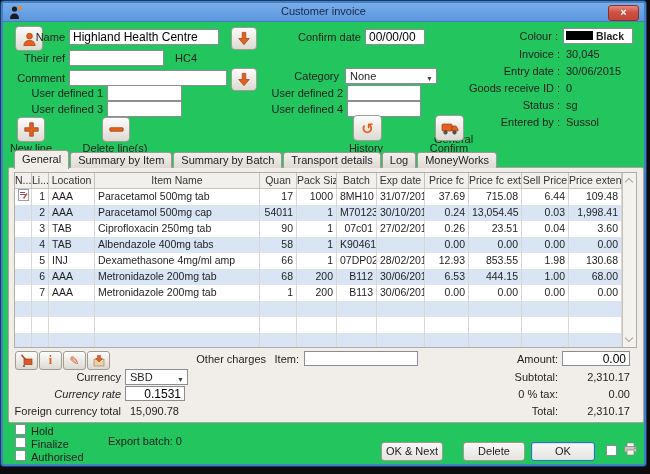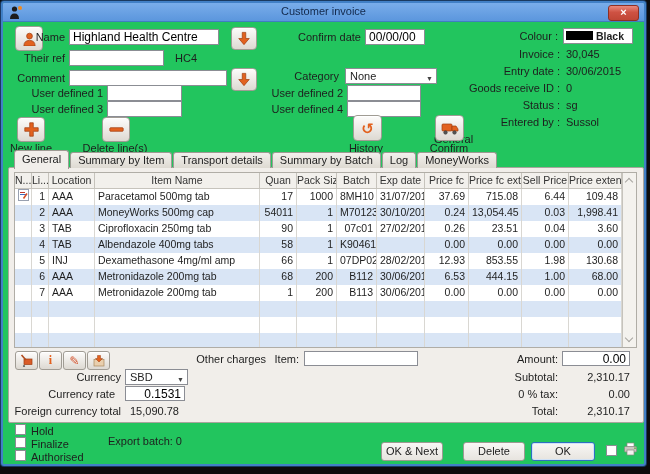--- a/index.html
+++ b/index.html
@@ -194,22 +194,22 @@
         <path d="M11 4 h4 l2 3 v2 h-6 z" fill="#e2611f" stroke="#9e3c0f" stroke-width="0.7"></path>
         <circle cx="4.5" cy="10.5" r="1.8" fill="#555" stroke="#333" stroke-width="0.5"></circle>
         <circle cx="13.5" cy="10.5" r="1.8" fill="#555" stroke="#333" stroke-width="0.5"></circle>
       </svg>
     </div>
     <div class="btnlabel" style="left:418px;top:120px;width:56px;">Confirm</div>
 
     <div class="tabbar">
         <div class="tab active">General</div>
         <div class="tab">Summary by Item</div>
+        <div class="tab">Summary by Batch</div>
         <div class="tab">Transport details</div>
-        <div class="tab">Summary by Batch</div>
         <div class="tab">Log</div>
         <div class="tab">MoneyWorks</div>
       </div>
     <div class="panel"></div>
 
     <div class="tbl">
       <div class="tcols">
         <div class="thead">
             <div class="th" style="width: 17px;">N...</div>
             <div class="th" style="width: 17px;">Li...</div>
@@ -241,21 +241,21 @@
               <div class="td" style="width: 48px; text-align: left;">31/07/201</div>
               <div class="td" style="width: 44px; text-align: right;">37.69</div>
               <div class="td" style="width: 53px; text-align: right;">715.08</div>
               <div class="td" style="width: 47px; text-align: right;">6.44</div>
               <div class="td" style="width: 53px; text-align: right;">109.48</div>
             </div>
             <div class="trow">
               <div class="td" style="width: 17px; text-align: center;"></div>
               <div class="td" style="width: 17px; text-align: right;">2</div>
               <div class="td" style="width: 46px; text-align: left;">AAA</div>
-              <div class="td" style="width: 165px; text-align: left;">MoneyWorks 500mg cap</div>
+              <div class="td" style="width: 165px; text-align: left;">Paracetamol 500mg cap</div>
               <div class="td" style="width: 37px; text-align: right;">54011</div>
               <div class="td" style="width: 40px; text-align: right;">1</div>
               <div class="td" style="width: 40px; text-align: right;">M70123</div>
               <div class="td" style="width: 48px; text-align: left;">30/10/201</div>
               <div class="td" style="width: 44px; text-align: right;">0.24</div>
               <div class="td" style="width: 53px; text-align: right;">13,054.45</div>
               <div class="td" style="width: 47px; text-align: right;">0.03</div>
               <div class="td" style="width: 53px; text-align: right;">1,998.41</div>
             </div>
             <div class="trow">
@@ -406,21 +406,21 @@
     <input class="inp" style="left: 559px; top: 329px; width: 68px; height: 15px; text-align: right;" value="0.00">
 
     <div class="lbl" style="left:30px;top:349px;width:88px;">Currency</div>
     <div class="combo" style="left:122px;top:347px;width:63px;">
       <span>SBD</span>
       <span class="caret">▼</span>
     </div>
     <div class="rl" style="left:455px;top:349px;">Subtotal:</div>
     <div class="rv" style="top:349px;">2,310.17</div>
 
-    <div class="lbl" style="left:24px;top:366px;width:88px;">Currency rate</div>
+    <div class="lbl" style="left:30px;top:366px;width:88px;font-style:italic;">Currency rate</div>
     <input class="inp" style="left: 122px; top: 364px; width: 60px; height: 15px; text-align: right;" value="0.1531">
     <div class="rl" style="left:455px;top:366px;">0 % tax:</div>
     <div class="rv" style="top:366px;">0.00</div>
 
     <div class="lbl" style="left:0px;top:383px;width:118px;">Foreign currency total</div>
     <div class="llbl" style="left:127px;top:383px;">15,090.78</div>
     <div class="rl" style="left:455px;top:383px;">Total:</div>
     <div class="rv" style="top:383px;">2,310.17</div>
 
     <input type="checkbox" class="cb" style="top: 402px;">

